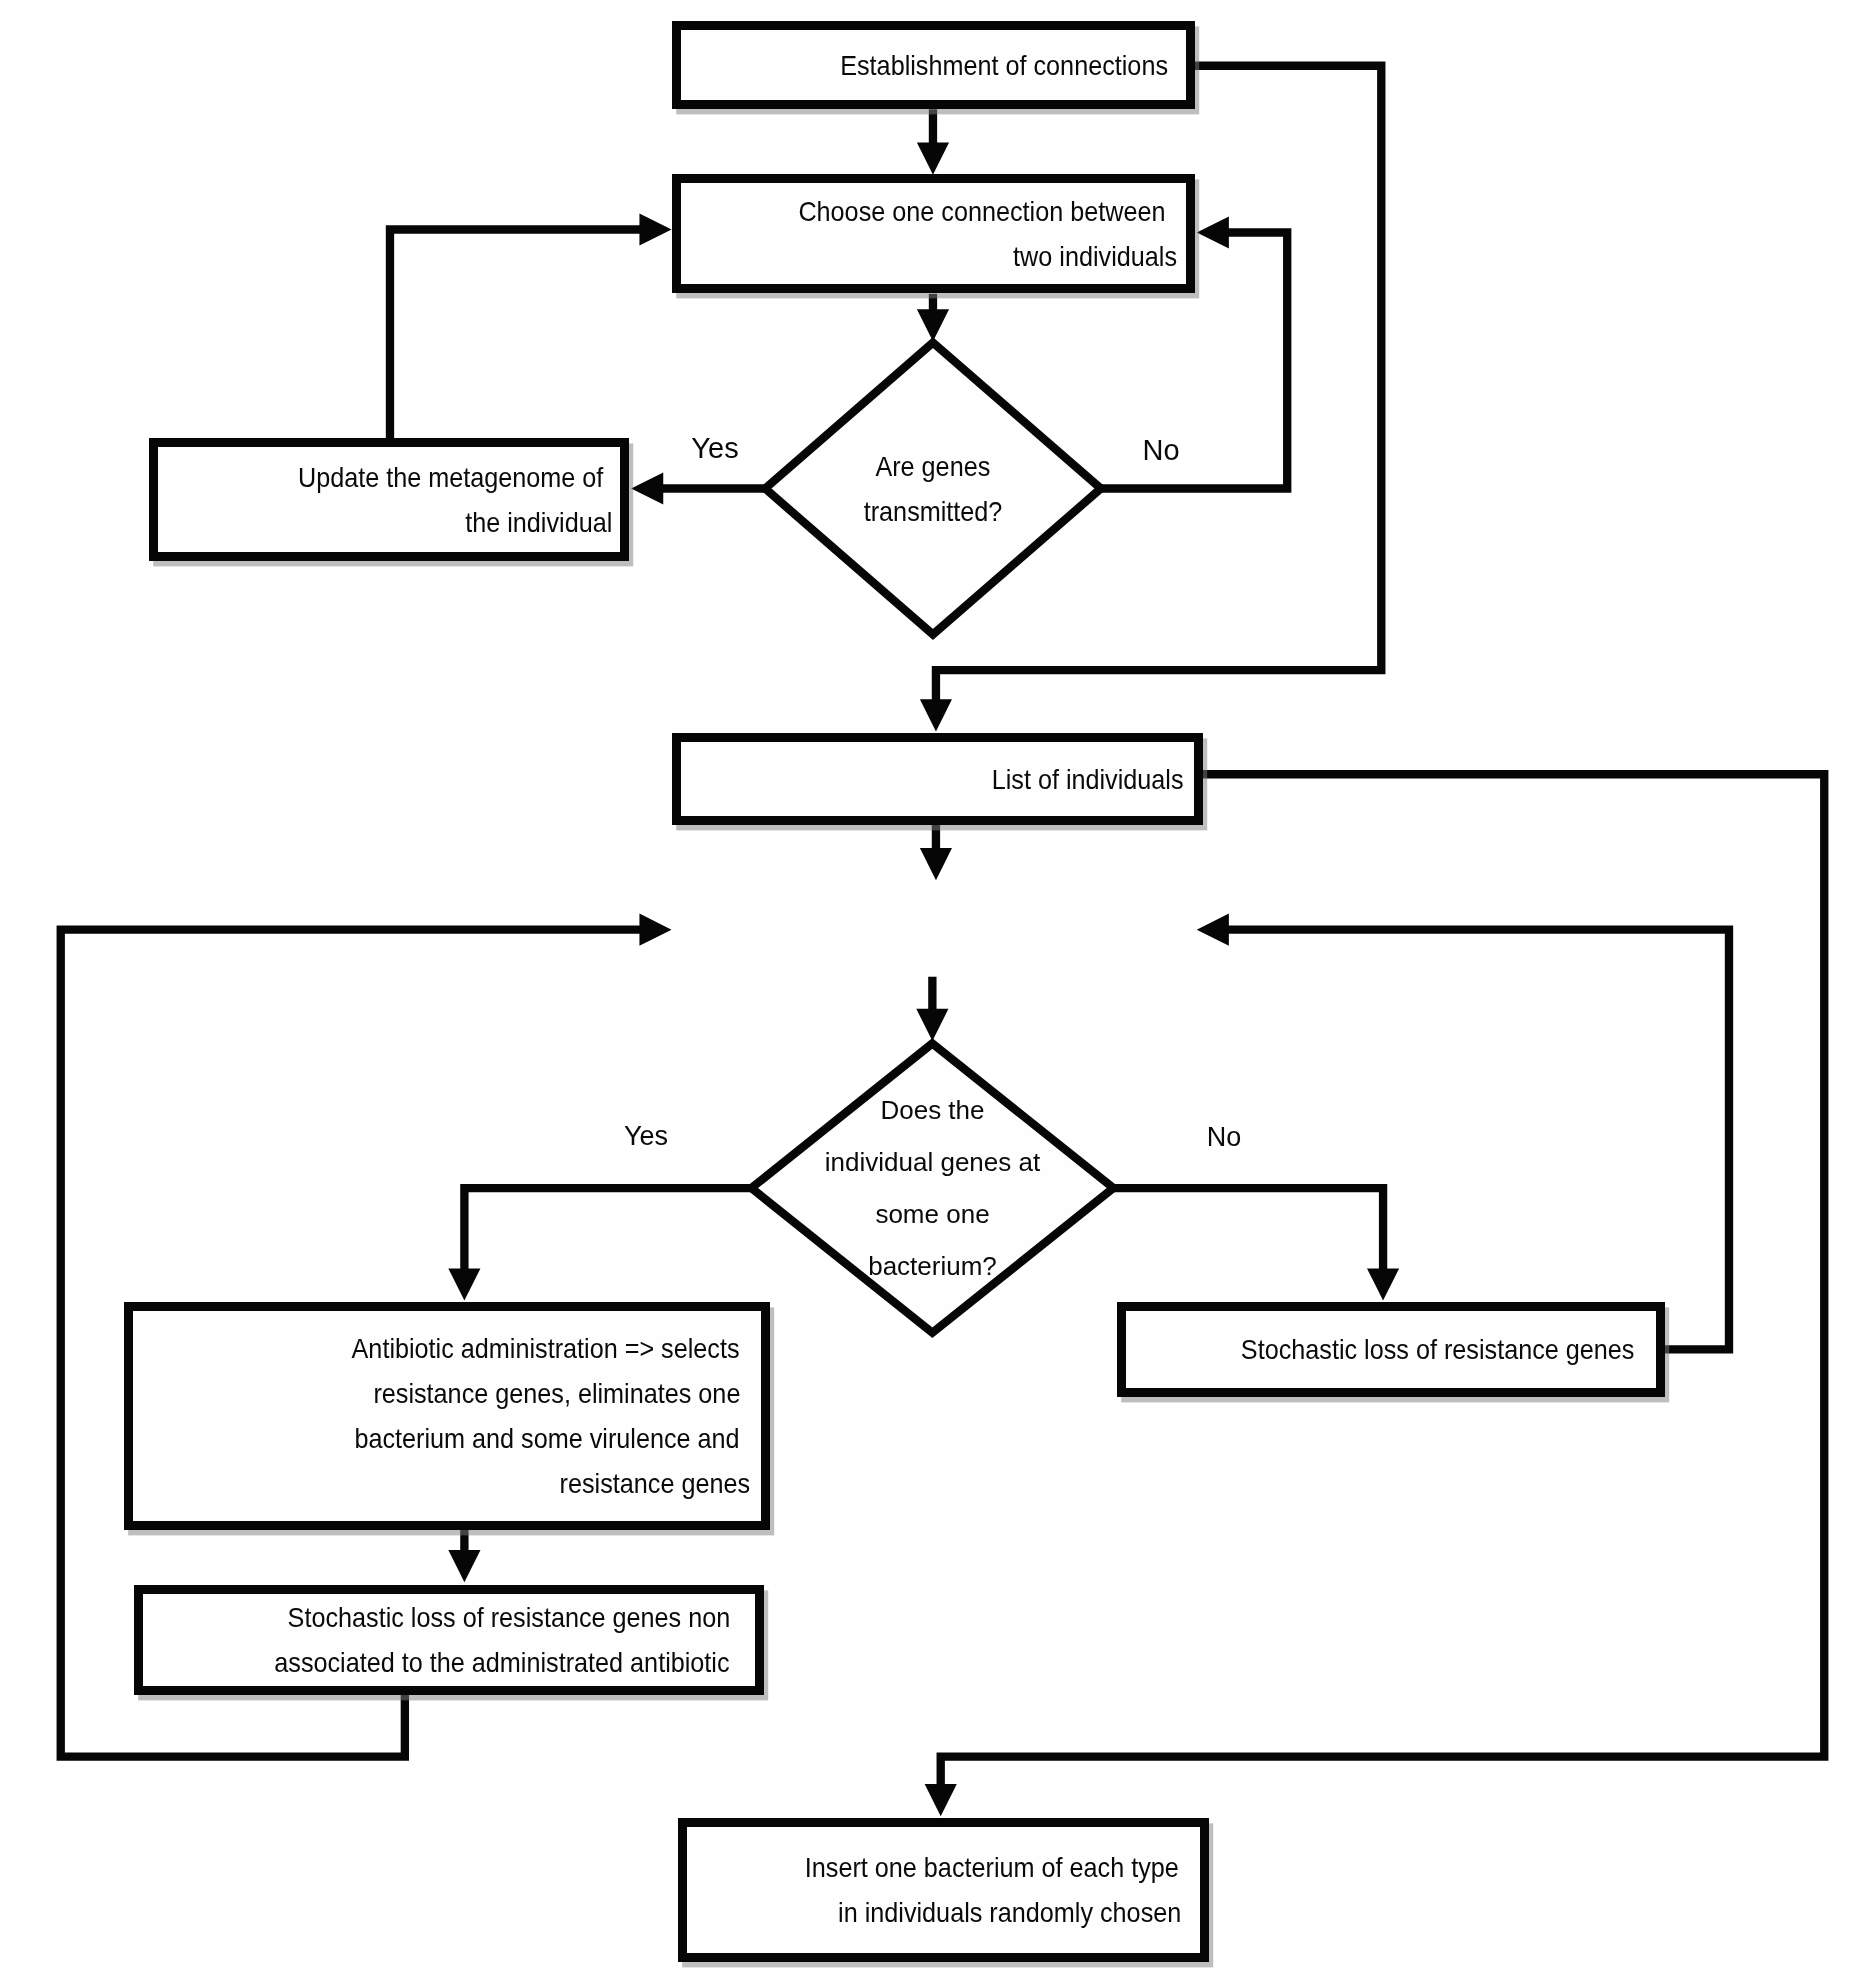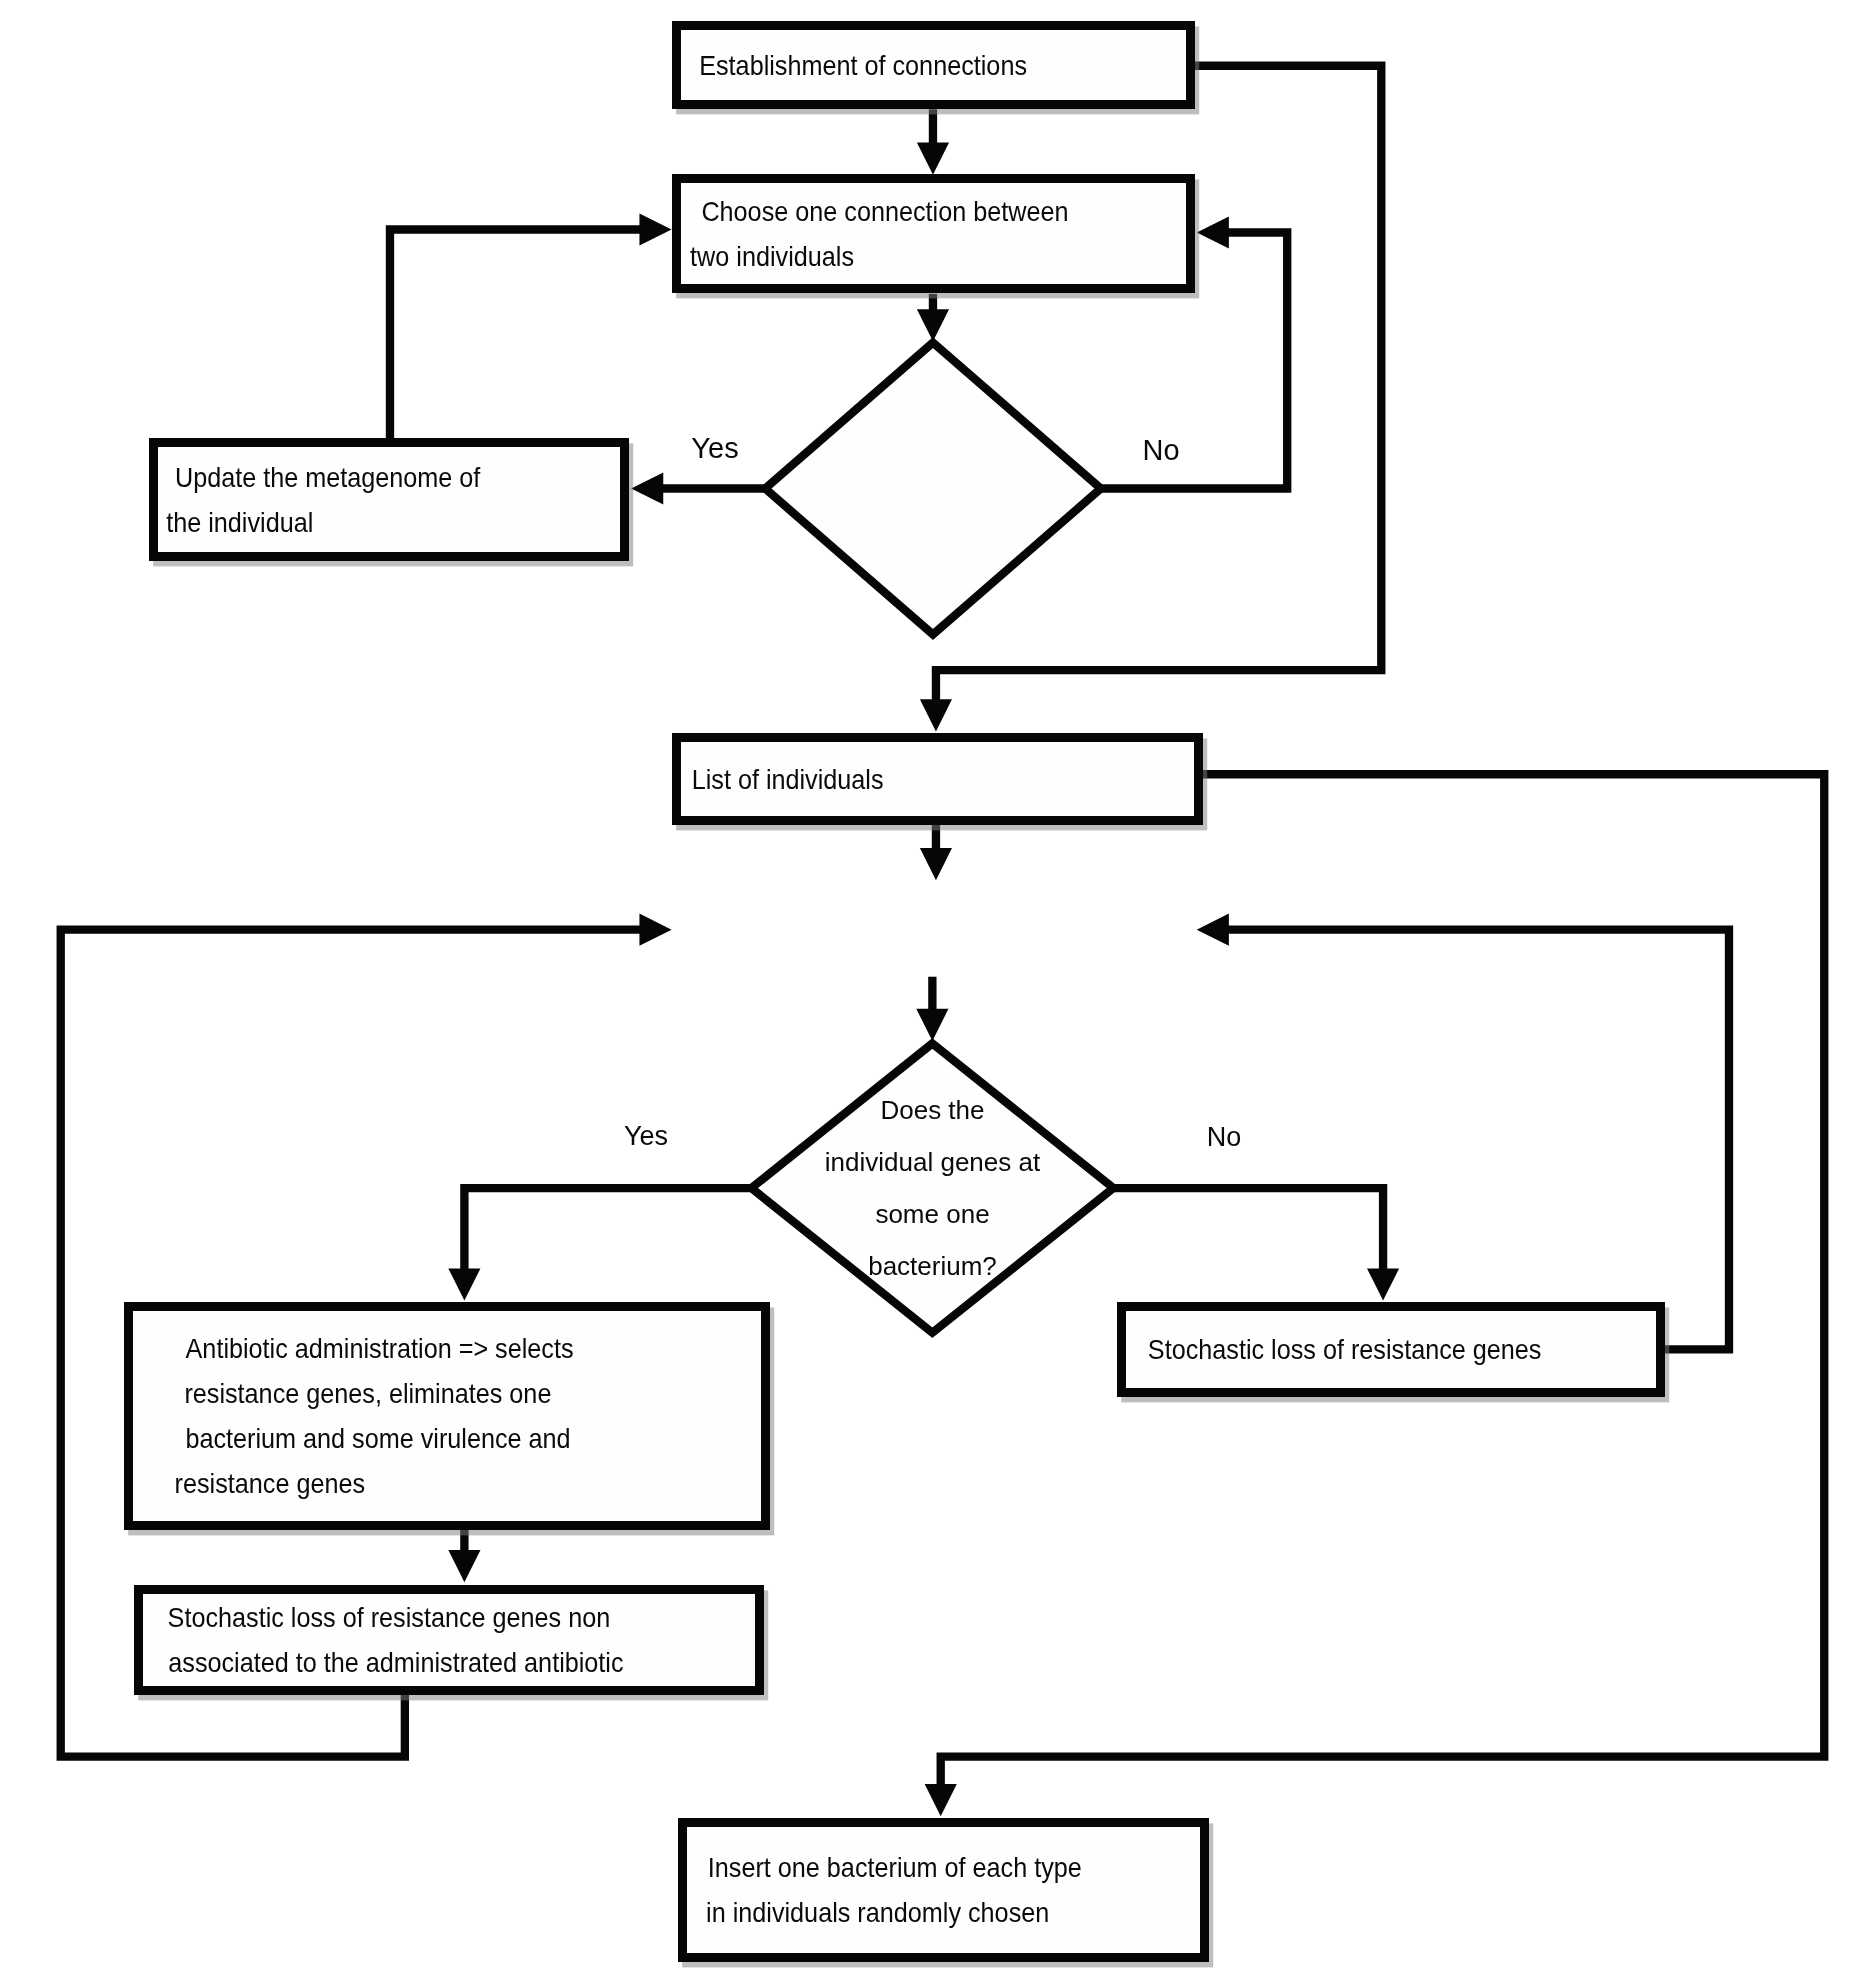--- a/index.html
+++ b/index.html
@@ -11,21 +11,21 @@
     color:#0a0a0a;
     overflow:hidden;
   }
   #edges{position:absolute;left:0;top:0;}
   .node{
     position:absolute;
     box-sizing:border-box;
     background:#fefefe;
     border:9px solid #060606;
     display:flex;flex-direction:column;
-    align-items:flex-start;justify-content:center;
+    align-items:flex-end;justify-content:center;
     text-align:center;
     box-shadow:4.2px 5.4px 0 rgba(125,125,125,0.5);
   }
   .ln{
     font-size:28px;
     line-height:45px;
     white-space:nowrap;
     color:#0a0a0a;
   }
   .narrow .ln{transform:scaleX(0.9);}
@@ -119,20 +119,24 @@
   <div class="node narrow" style="left:134px;top:1585px;width:630px;height:110px;">
     <div class="ln">Stochastic loss of resistance genes non</div>
     <div class="ln">associated to the administrated antibiotic</div>
   </div>
 
   <div class="node narrow" style="left:678px;top:1818px;width:531px;height:144px;">
     <div class="ln">Insert one bacterium of each type</div>
     <div class="ln">in individuals randomly chosen</div>
   </div>
 
+  <div class="dlabel narrow" style="left:784px;top:417px;width:298px;height:143px;">
+    <div class="ln">Are genes</div>
+    <div class="ln">transmitted?</div>
+  </div>
 
   <div class="dlabel wide" style="left:754px;top:1069px;width:357px;height:238px;">
     <div class="ln">Does the</div>
     <div class="ln">individual genes at</div>
     <div class="ln">some one</div>
     <div class="ln">bacterium?</div>
   </div>
 
   <div class="elabel" style="left:715px;top:448px;">Yes</div>
   <div class="elabel" style="left:1161px;top:450px;">No</div>

